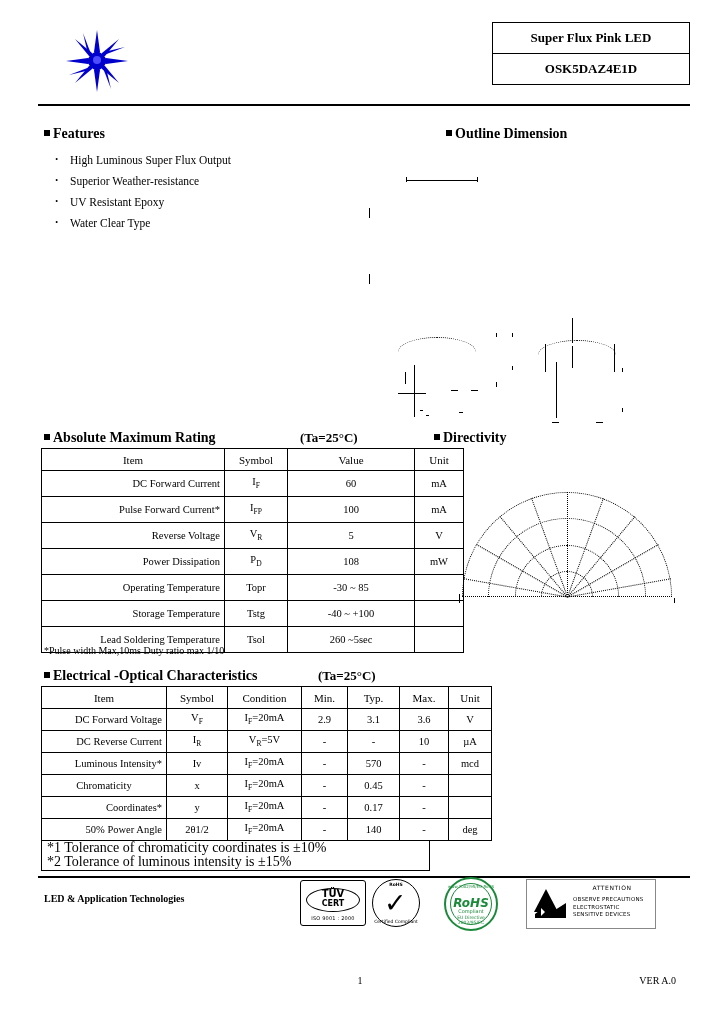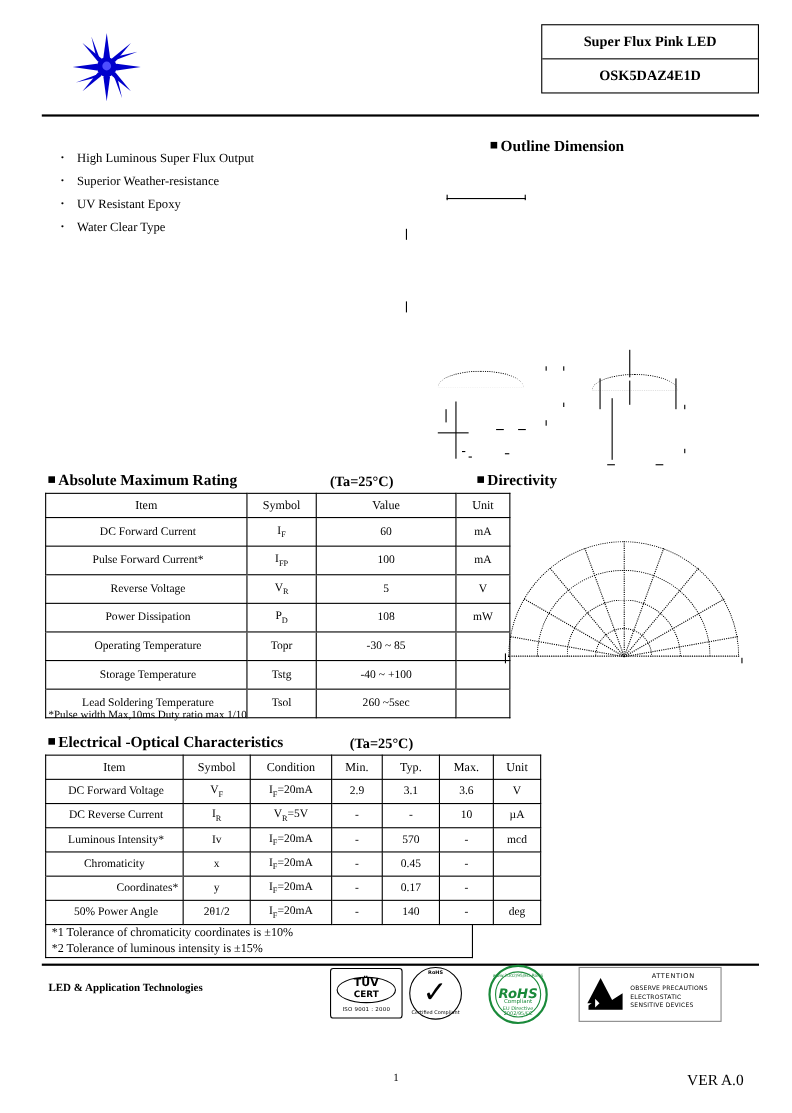--- a/index.html
+++ b/index.html
@@ -137,40 +137,40 @@
     font-size: 10.5px;
     background: #fff;
   }
   table.dt td, table.dt th {
     border: 1px solid #000;
     padding: 0 4px;
     text-align: center;
     font-weight: normal;
     white-space: nowrap;
   }
-  table.dt .item-cell { text-align: center; padding-left: 7px; }
+  table.dt .item-cell { text-align: right; padding-left: 7px; }
   table.dt .hdr td { font-size: 11px; height: 21px; }
 
   .amr-head { position: absolute; left: 44px; top: 430px; }
   .amr-ta   { position: absolute; left: 300px; top: 430px; font-weight: bold; font-size: 13px;}
   .amr-table { position: absolute; left: 41px; top: 448px; }
   .amr-note {
     position: absolute; left: 44px; top: 645px;
     font-size: 10px; white-space: nowrap;
   }
 
   .eo-head { position: absolute; left: 44px; top: 668px; }
   .eo-ta   { position: absolute; left: 318px; top: 668px; font-weight: bold; font-size: 13px;}
   .eo-table { position: absolute; left: 41px; top: 686px; }
   .eo-notes {
     position: absolute; left: 41px; top: 840px;
     width: 389px;
     border: 1px solid #000;
     border-top: none;
-    font-size: 11px;
+    font-size: 14px;
     line-height: 14px;
     padding: 1px 12px 1px 5px;
     box-sizing: border-box;
   }
 
   
   .dir-head { position: absolute; left: 434px; top: 430px; }
   .dir-art {
     position: absolute;
     left: 462px; top: 462px;
@@ -336,21 +336,21 @@
   .pagenum {
     position: absolute;
     left: 0; top: 975px;
     width: 720px;
     text-align: center;
     font-size: 10px;
   }
   .ver {
     position: absolute;
     right: 44px; top: 975px;
-    font-size: 14px;
+    font-size: 10px;
   }
   sub { font-size: 0.72em; }
 </style>
 </head>
 <body>
 
 <div class="page">
 
   <div class="header">
 
@@ -377,20 +377,23 @@
 
     <div class="title-box">
       <div class="t-row first">Super Flux Pink LED</div>
       <div class="t-row">OSK5DAZ4E1D</div>
     </div>
   </div>
 
   <div class="hrule top"></div>
 
   <div class="features">
+    <div class="sec-head">
+      <span class="sq"></span><span>Features</span>
+    </div>
     <ul class="bul">
       <li>High Luminous Super Flux Output</li>
       <li>Superior Weather-resistance</li>
       <li>UV Resistant Epoxy</li>
       <li>Water Clear Type</li>
     </ul>
   </div>
 
 
   <div class="sec-head outline-head">

